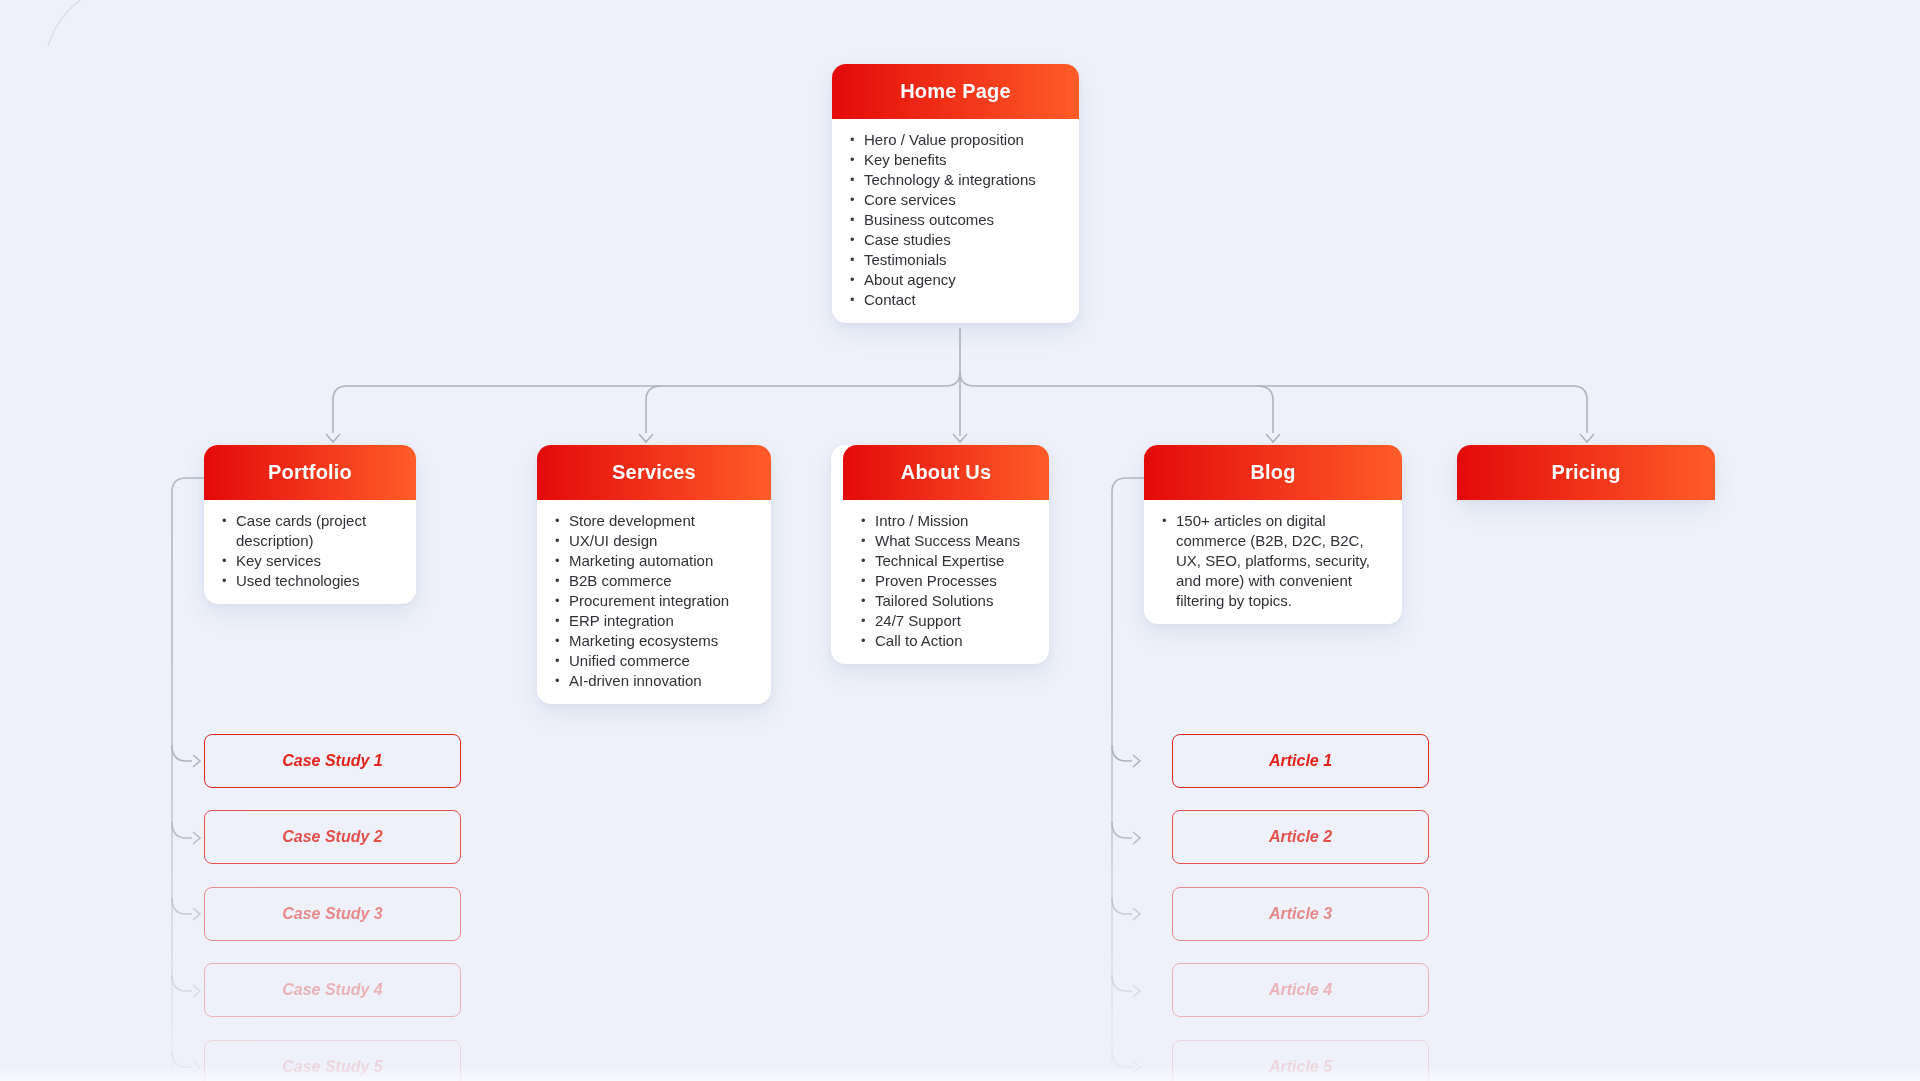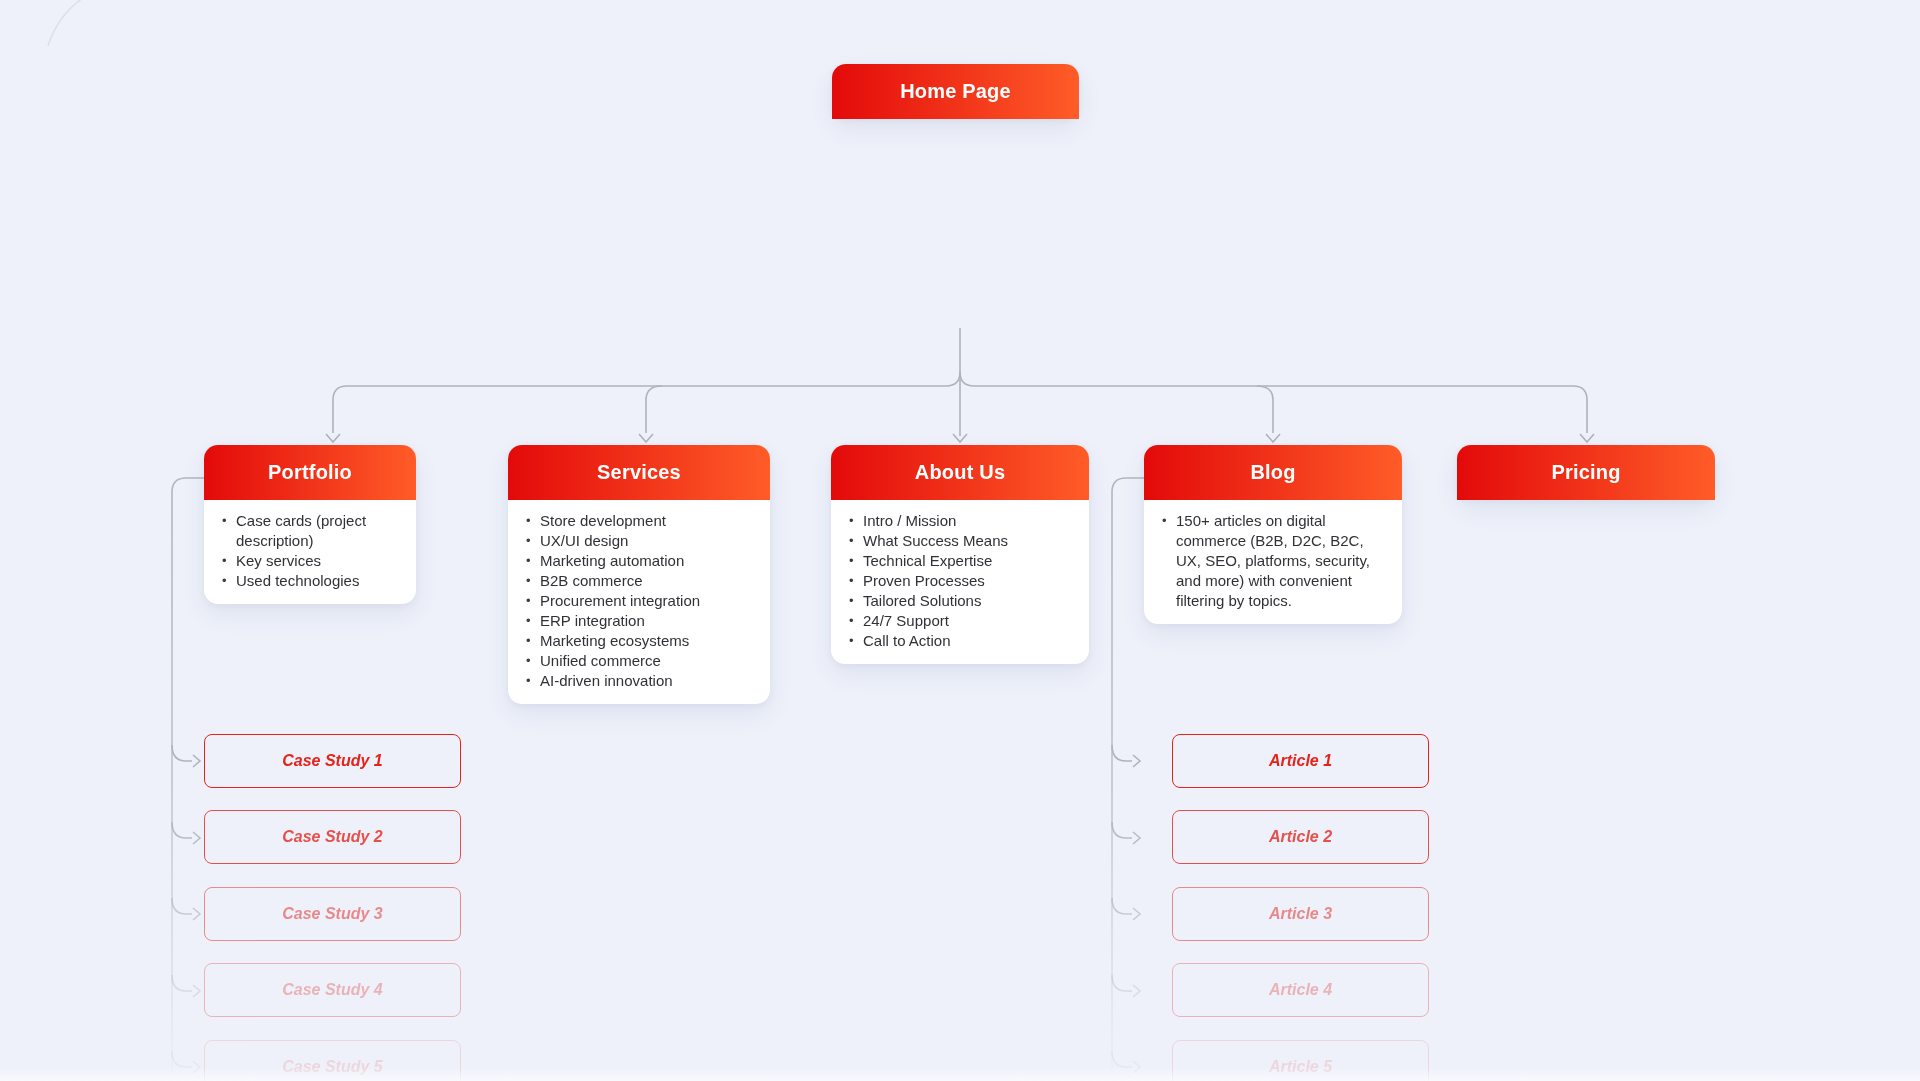--- a/index.html
+++ b/index.html
@@ -25,22 +25,22 @@
     position:relative; padding-left:15px;
     font-size:15px; line-height:20px; color:#303136;
   }
   .card li::before {
     content:"\2022"; position:absolute; left:1px; top:0;
     color:#3a3b40; font-size:13px;
   }
 
   .node-home      { left:832px;  top:64px;  width:247px; }
   .node-portfolio { left:204px;  top:445px; width:212px; }
-  .node-services  { left:508px;  top:445px; width:262px; }
-  .node-about     { left:831px;  top:445px; width:258px; }
+  .node-services  { left:537px;  top:445px; width:234px; }
+  .node-about     { left:831px;  top:445px; width:206px;padding-left:12px; }
   .node-blog      { left:1144px; top:445px; width:258px; }
   .node-pricing   { left:1457px; top:445px; width:258px; }
 
   .leaf {
     position:absolute; width:255px; height:52px;
     border:1.5px solid #e4231b; border-radius:8px;
     color:#e4231b; font-size:16px; font-weight:bold;
     display:flex; align-items:center; justify-content:center;
     background:transparent; box-sizing:content-box;font-style:italic;
   }
@@ -110,20 +110,31 @@
       <path stroke-opacity="0.35" d="M 1112,975 Q 1112,991 1126,991 L 1132,991 M 1133,985 L 1140,991 L 1133,997"></path>
       <path stroke-opacity="0.15" d="M 1112,1051 Q 1112,1067 1126,1067 L 1132,1067 M 1133,1061 L 1140,1067 L 1133,1073"></path>
     </g>
   </g>
 </svg>
 
 <div class="card node-home">
   <div class="card-header">
     <span>Home Page</span>
   </div>
+  <ul>
+      <li>Hero / Value proposition</li>
+      <li>Key benefits</li>
+      <li>Technology &amp; integrations</li>
+      <li>Core services</li>
+      <li>Business outcomes</li>
+      <li>Case studies</li>
+      <li>Testimonials</li>
+      <li>About agency</li>
+      <li>Contact</li>
+    </ul>
 </div>
 
 <div class="card node-portfolio">
   <div class="card-header">
     <span>Portfolio</span>
   </div>
   <ul>
       <li>Case cards (project description)</li>
       <li>Key services</li>
       <li>Used technologies</li>

